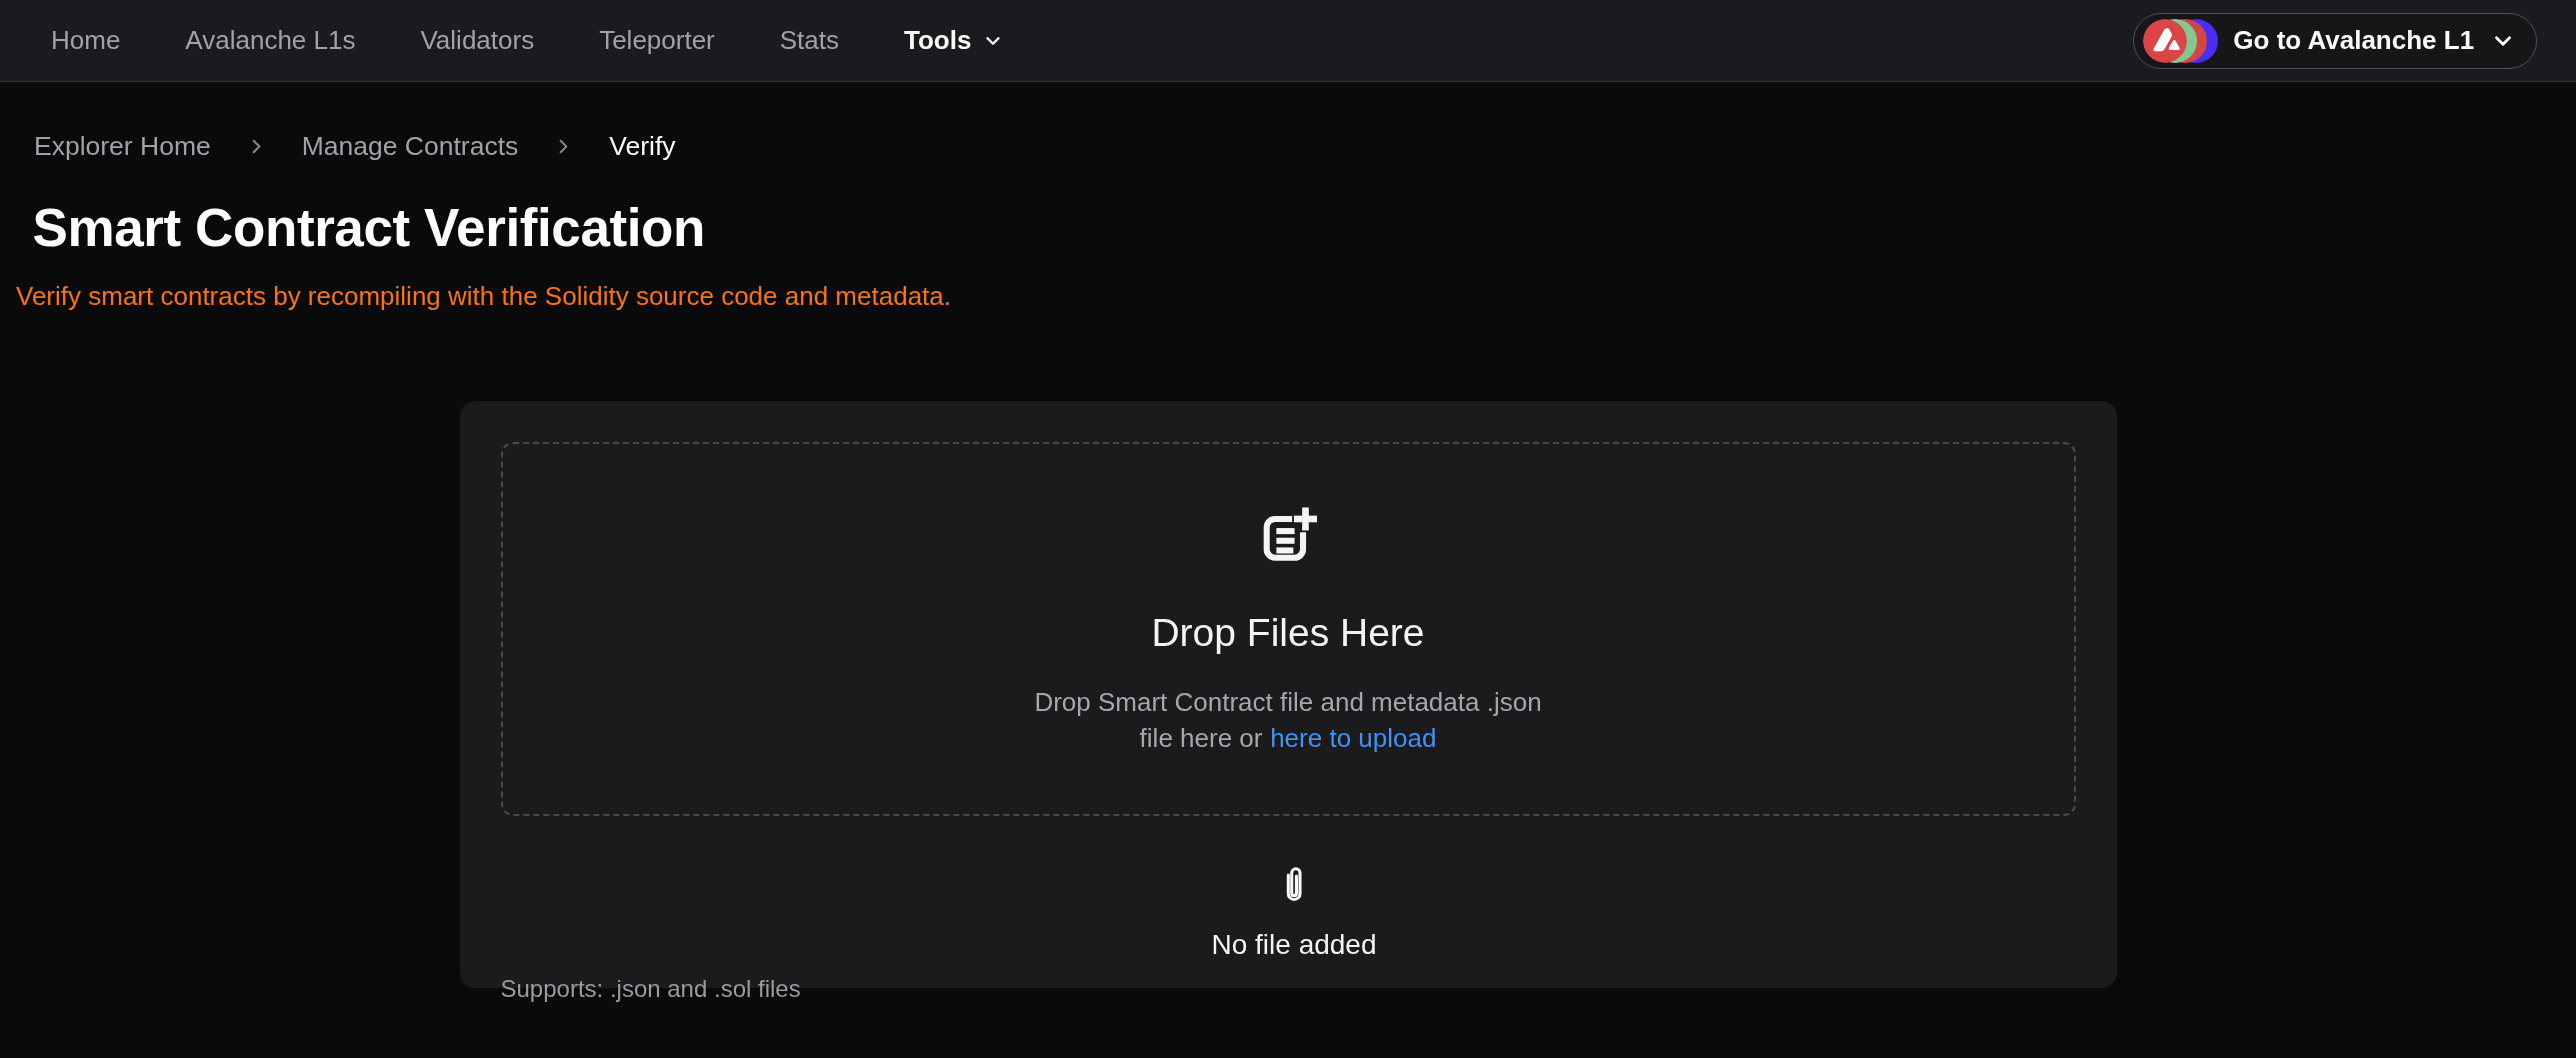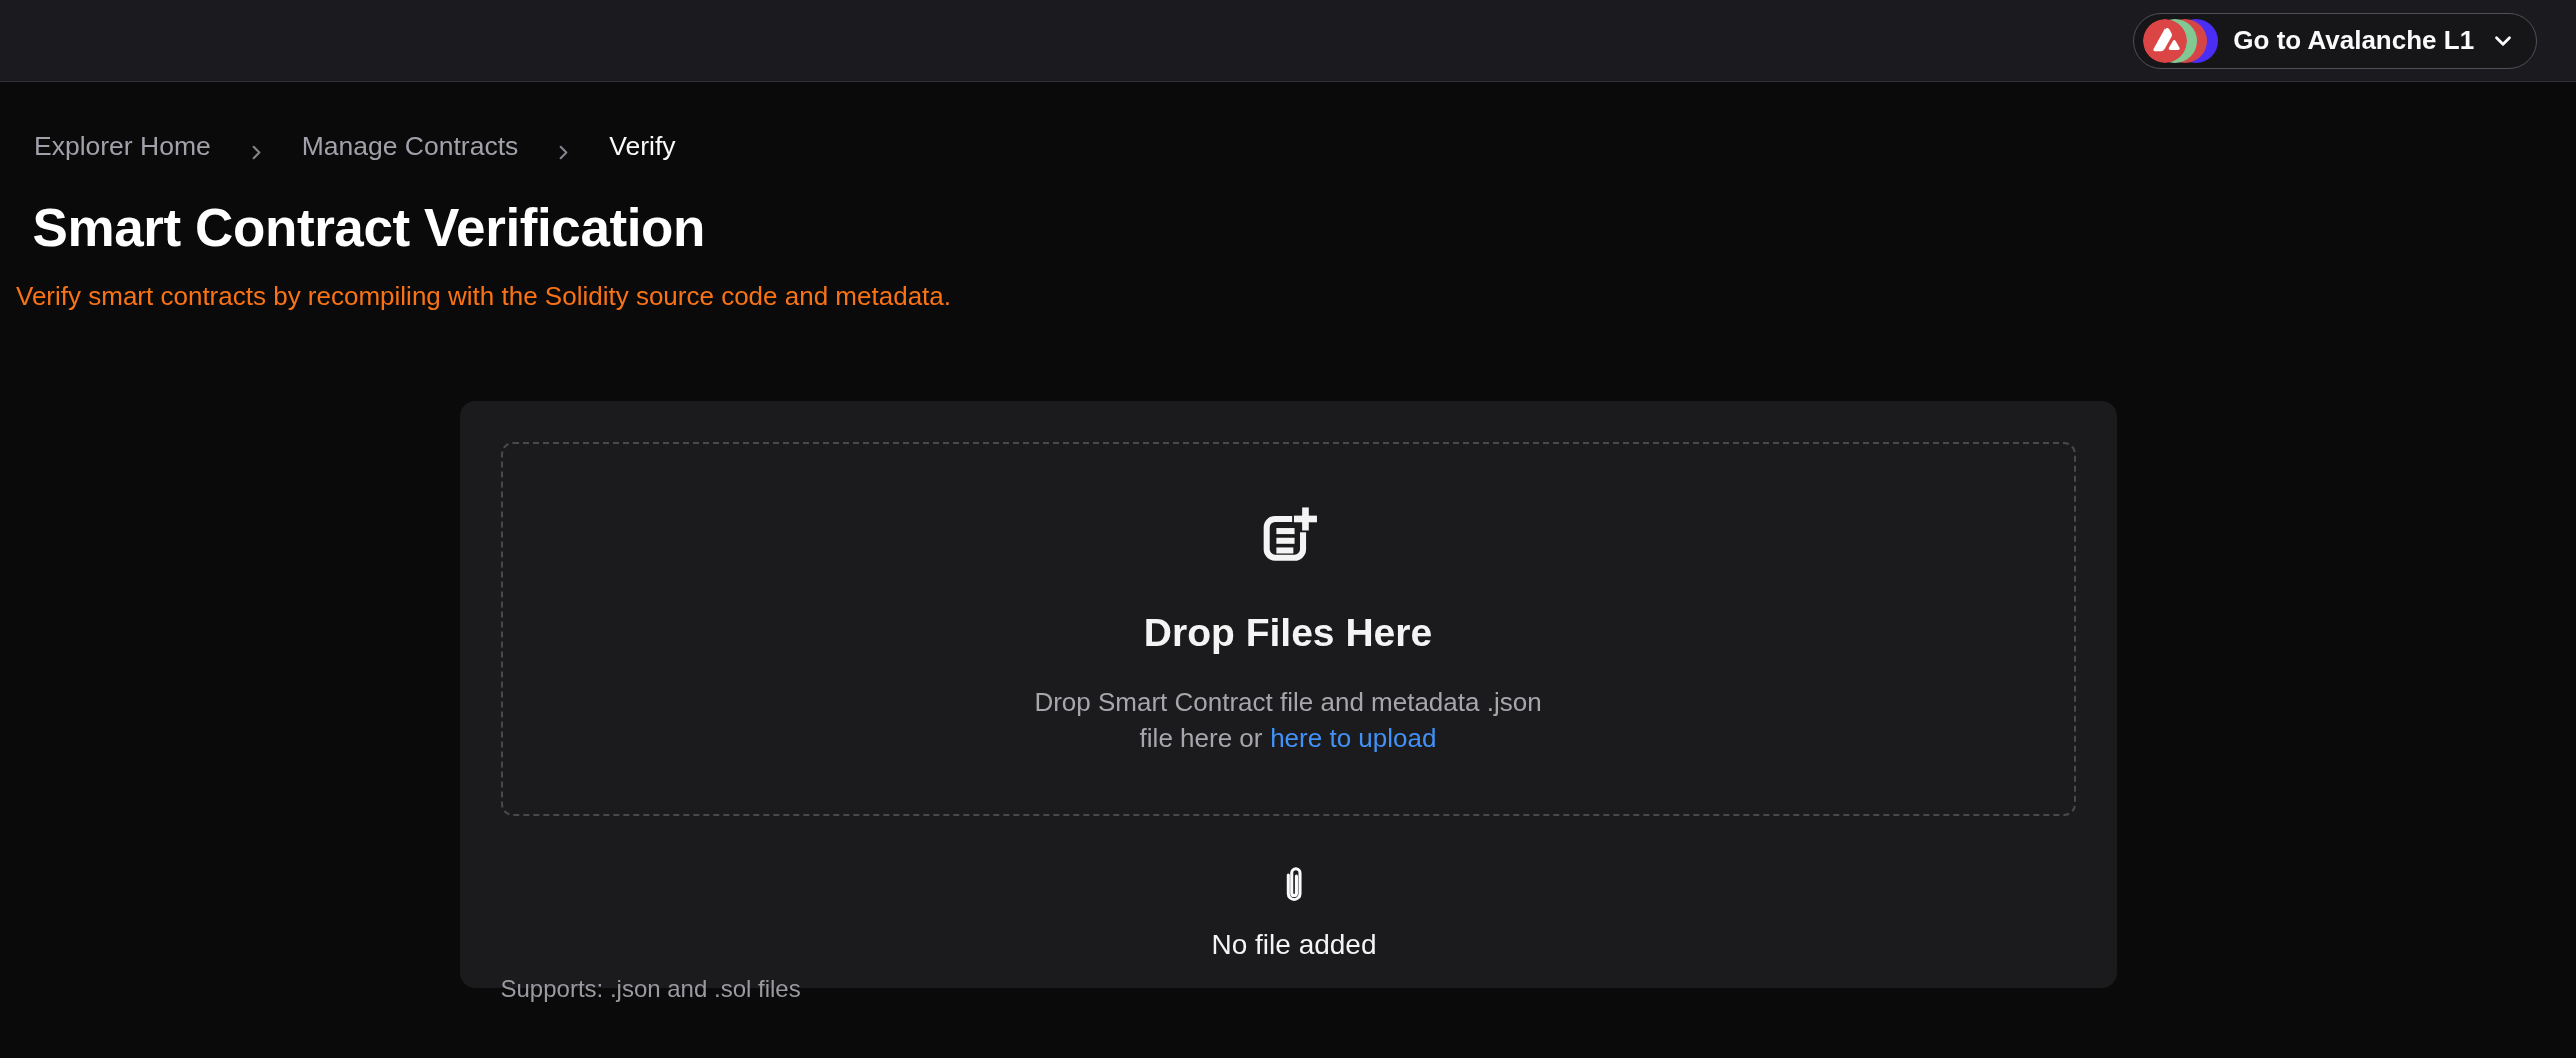--- a/index.html
+++ b/index.html
@@ -43,21 +43,21 @@
   .circ.c4 { left:31px; z-index:1; background:#4A2EF5; }
   .circ.c3 { left:20.5px; z-index:2; background:#D64546; }
   .circ.c2 { left:10.3px; z-index:3; background:#82C893; }
   .circ.c1 { left:0; z-index:4; }
   .cta-label { font-size:26px; font-weight:700; color:#fafafa; white-space:nowrap; }
 
   
   .breadcrumb {
     margin:49px 0 0 34px;
     display:flex;
-    align-items:flex-end;
+    align-items:center;
     gap:36px;
     font-size:26.5px;
   }
   .crumb { color:#a1a1aa; cursor:pointer; }
   .crumb-current { color:#fafafa; }
 
   .page-title {
     margin:38px 0 0 32.5px;
     font-size:53px;
     line-height:55px;
@@ -87,21 +87,21 @@
     border-radius:12px;
     display:flex;
     flex-direction:column;
     align-items:center;
     justify-content:center;
     cursor:pointer;
   }
   .dz-icon { margin-bottom:46px; }
   .dz-title {
     font-size:39px;
-    font-weight:700;
+    font-weight:400;
     color:#f4f4f5;
     margin-bottom:29px;
   }
   .dz-line { font-size:26px; line-height:36px; color:#a6a6ac; text-align:center; }
   .dz-line2 { display:flex; justify-content:flex-start; gap:7.7px; }
   .dz-link { color:#4191f7; cursor:pointer; }
 
   .file-row {
     margin-top:48px;
     display:flex;
@@ -110,20 +110,33 @@
     padding-left:12px;
     flex-direction:column;
   }
   .file-label { font-size:28px; color:#f4f4f5; }
   .supports { margin-top:13.7px; font-size:24px; color:#9a9aa1; }
 </style>
 </head>
 <body>
 
 <header class="topnav">
+  <nav class="nav-items">
+    <span class="nav-link">Home</span>
+    <span class="nav-link">Avalanche L1s</span>
+    <span class="nav-link">Validators</span>
+    <span class="nav-link">Teleporter</span>
+    <span class="nav-link">Stats</span>
+    <span class="nav-tools">
+      <span class="nav-tools-label">Tools</span>
+      <svg class="chev" width="22" height="22" viewBox="0 0 24 24" fill="none" stroke="#fafafa" stroke-width="2.6" stroke-linecap="round" stroke-linejoin="round">
+          <polyline points="6 9 12 15 18 9"></polyline>
+        </svg>
+    </span>
+  </nav>
 
   <div class="cta-pill">
     <span class="logo-stack">
       <span class="circ c4"></span>
       <span class="circ c3"></span>
       <span class="circ c2"></span>
       <svg class="circ c1" width="44" height="44" viewBox="0 0 52 52">
         <circle cx="26" cy="26" r="26" fill="#DB4546"></circle>
         <path d="M26 11 L12.6 35.2 c-0.9 1.6 -0.1 2.9 1.7 2.9 h7.2 c1.5 0 3.3 -1.1 4 -2.5 l8.2 -14.6 c0.7 -1.3 0.7 -2.9 0 -4.2 l-2.4 -4.3 c-1.5 -2.6 -3.8 -2.6 -5.3 0 Z" fill="#ffffff"></path>
         <path d="M35.3 25.9 c0.9 -1.6 2.4 -1.6 3.3 0 l4.4 7.8 c0.9 1.6 0.1 2.9 -1.7 2.9 h-8.8 c-1.8 0 -2.6 -1.3 -1.7 -2.9 Z" fill="#ffffff"></path>

